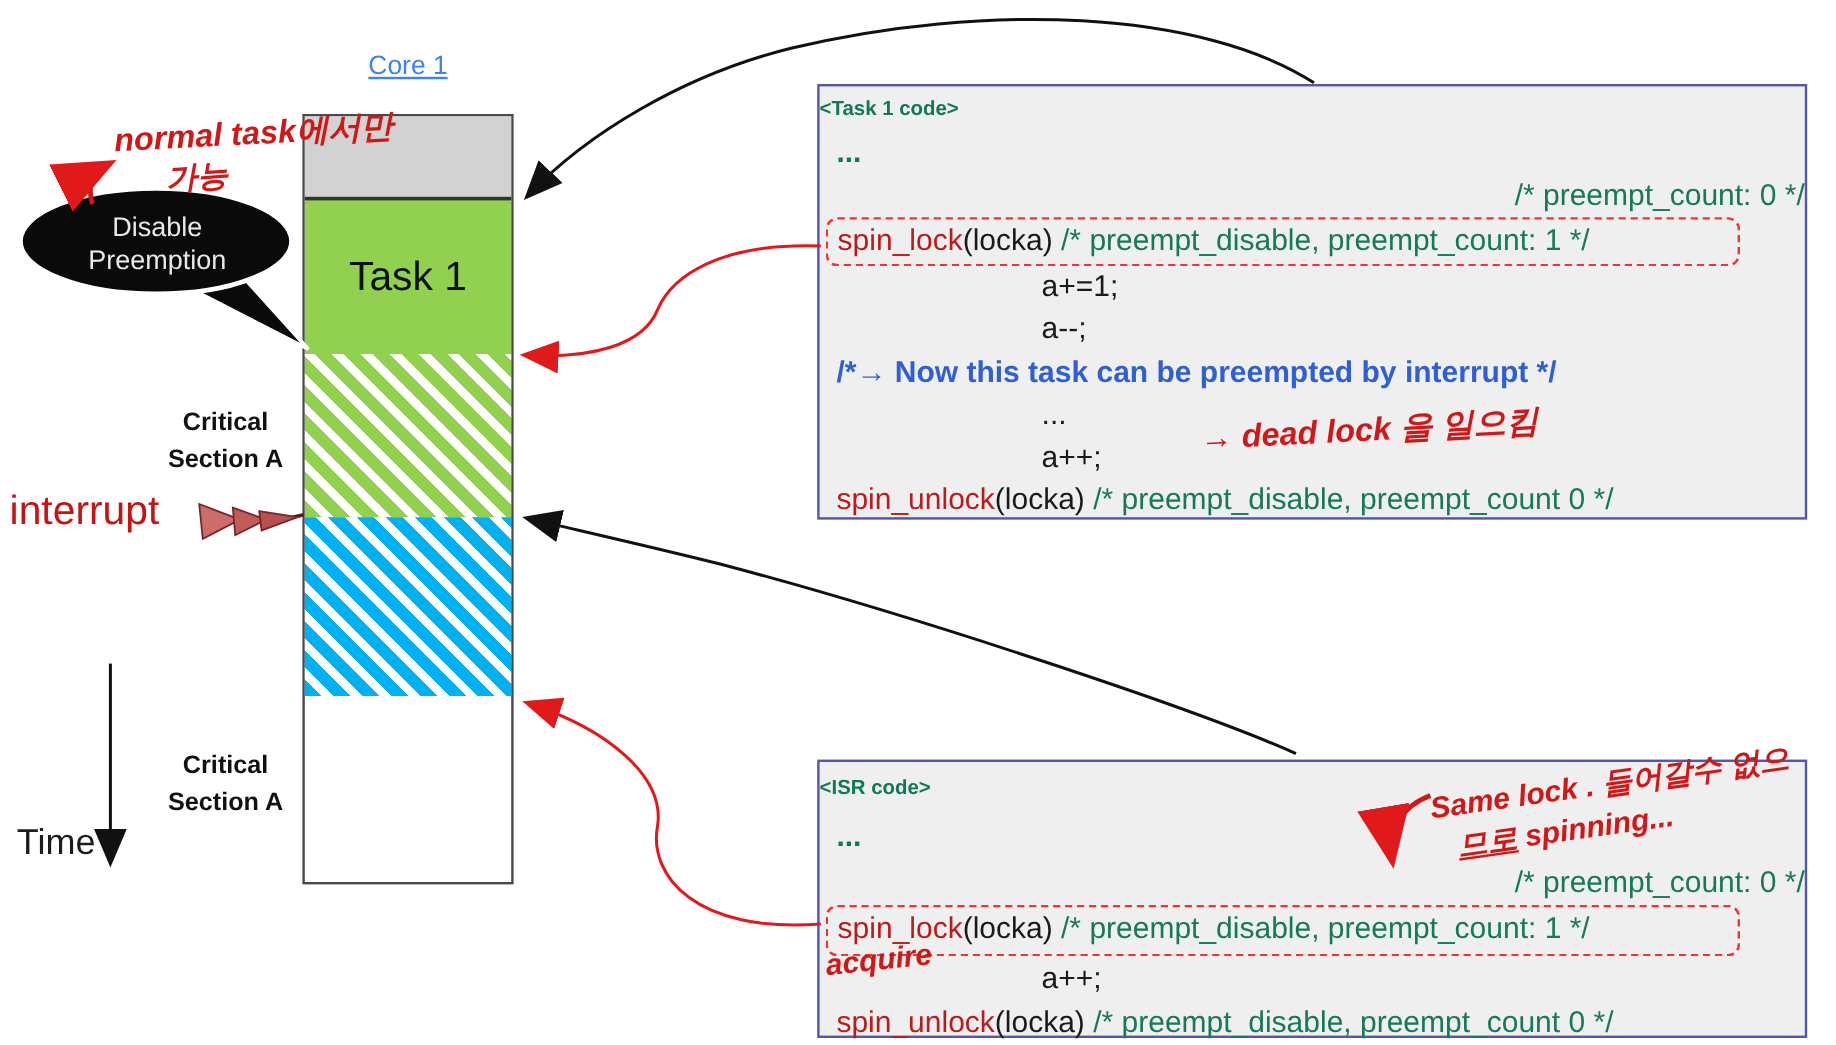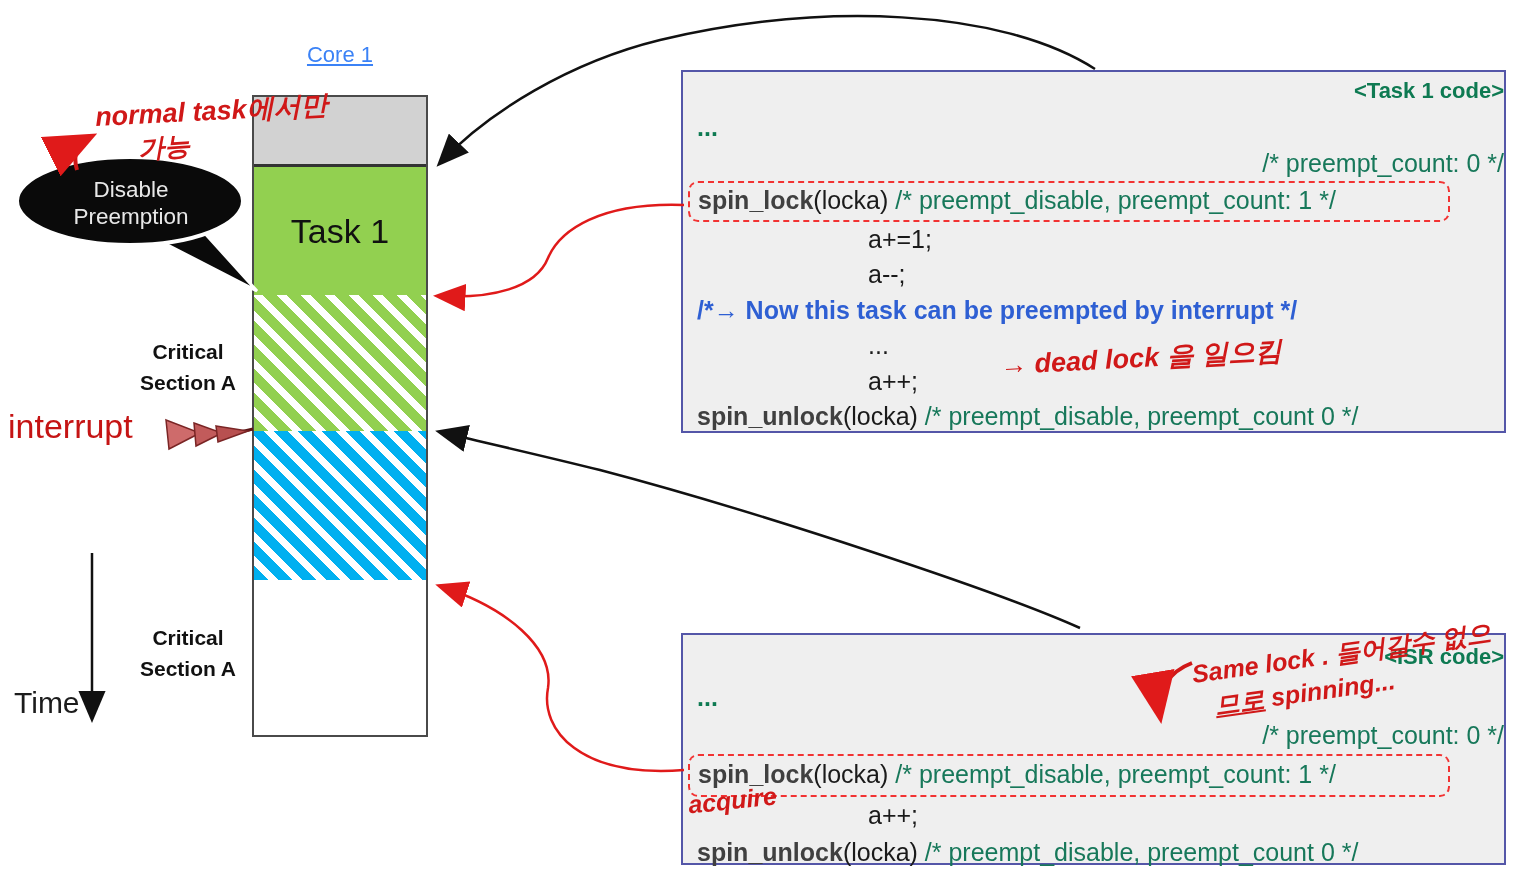--- a/index.html
+++ b/index.html
@@ -38,29 +38,29 @@
   .hand-samelock{left:1193px;top:636px;font-size:25px;transform:rotate(-8deg);
                  white-space:nowrap;line-height:34px;}
   .hand-samelock .w2{text-decoration:underline;}
   .hand-samelock .l2{padding-left:18px;}
 
   
   .codebox{background:#EFEFEF;border:2.5px solid #5456A8;box-sizing:border-box;z-index:2;
            font-size:25px;color:#1a1a1a;}
   .box-task{left:681px;top:70px;width:825px;height:363px;}
   .box-isr{left:681px;top:633px;width:825px;height:232px;}
-  .cb-title{text-align:right;font-weight:bold;font-size:22px;color:#0E7A52;}
+  .cb-title{text-align:left;font-weight:bold;font-size:17px;color:#0E7A52;}
   .box-task .cb-title{line-height:38px;}
   .box-isr .cb-title{line-height:44px;}
   .row{padding-left:14px;white-space:nowrap;}
   .box-task .row{line-height:35.5px;}
   .box-isr .row{line-height:37.5px;}
   .green{color:#17785A;text-align:right;}
   .greenb{color:#0E7A52;font-weight:bold;}
-  .redb{color:#404040;font-weight:bold;}
+  .redb{color:#b91c1c;font-weight:normal;}
   .blueb{color:#2E5FD3;font-weight:bold;}
   .ind{padding-left:185px;}
   .dashwrap{display:inline-block;border:2.5px dashed #F23333;border-radius:10px;
             padding:0 8px 1px 8px;margin-left:-9px;width:762px;box-sizing:border-box;}
 
   
   #overlay{position:absolute;left:0;top:0;width:1530px;height:871px;z-index:5;pointer-events:none;}
 </style>
 </head>
 <body>

